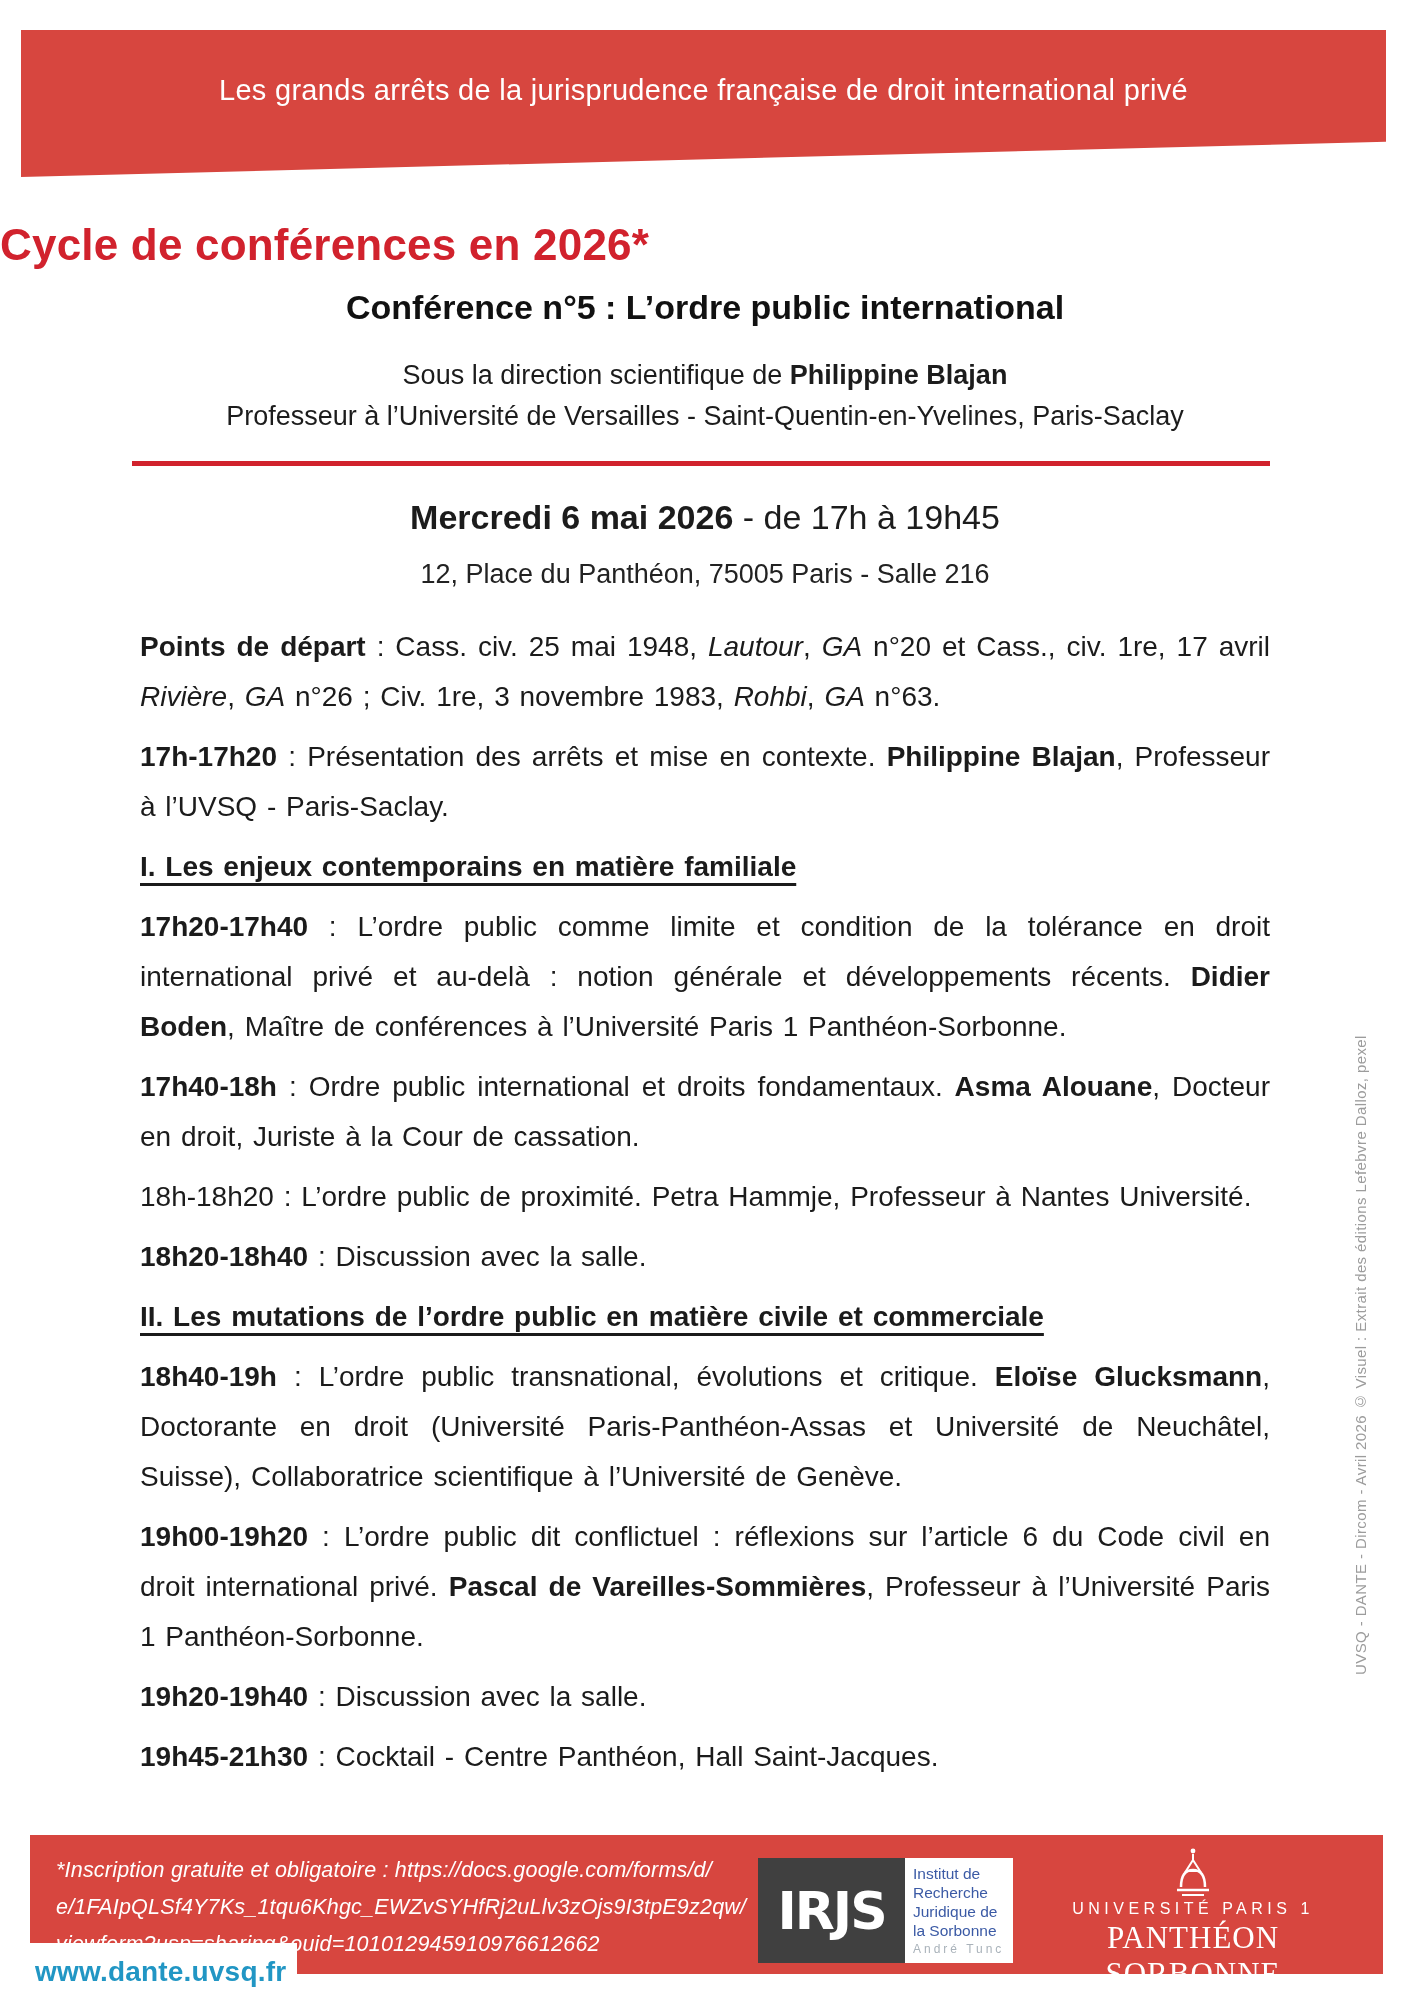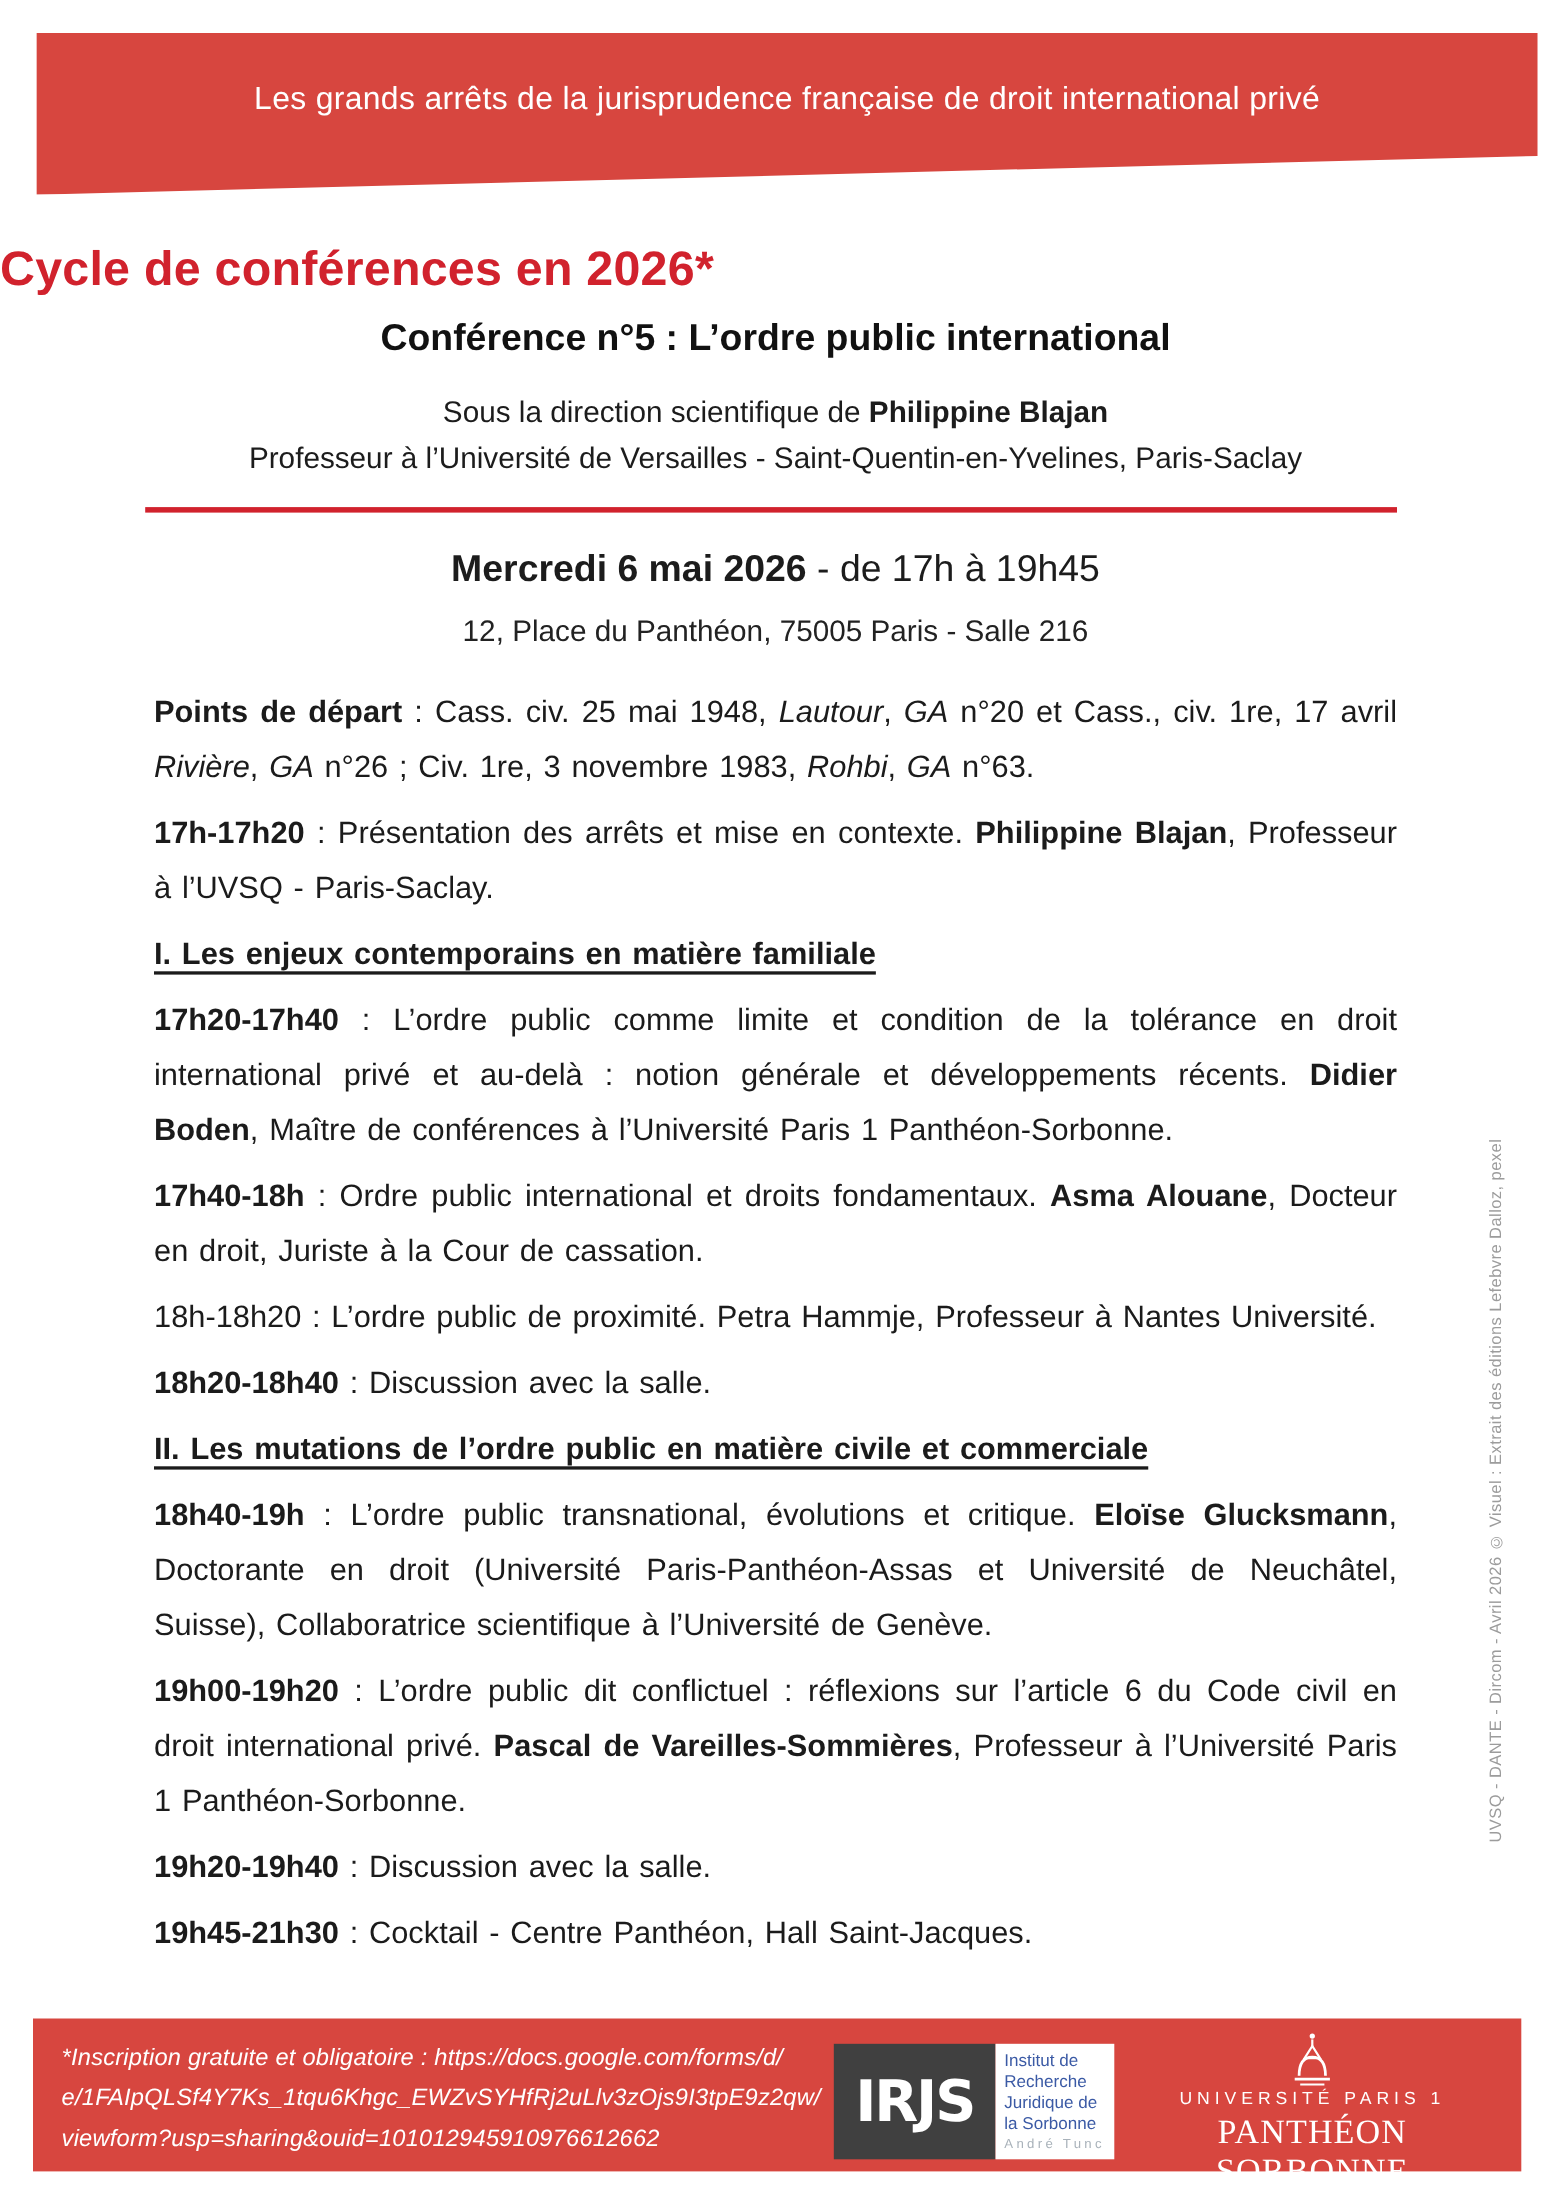--- a/index.html
+++ b/index.html
@@ -3,21 +3,21 @@
 <meta charset="utf-8">
 <style>
   * { margin:0; padding:0; box-sizing:border-box; }
   html,body { background:#ffffff; }
   .page {
     position:relative; width:1410px; height:2000px; background:#ffffff;
     font-family:"Liberation Sans", sans-serif; overflow:hidden; margin:0 auto;
   }
   
   .banner {
-    position:absolute; left:33px; top:30px; width:1365px; height:147px;
+    position:absolute; left:21px; top:30px; width:1365px; height:147px;
     background:#d7463f;
     clip-path:polygon(0 0, 100% 0, 100% 76%, 0 100%);
     display:flex; align-items:center; justify-content:center;
     padding-bottom:26px;
   }
   .banner-text { color:#ffffff; font-size:29px; letter-spacing:0.3px; font-weight:400; }
   
   .title {
     position:absolute; left:0; right:0; top:220px; 
     color:#d1222d; font-size:44px; font-weight:700; letter-spacing:0.2px;
@@ -157,14 +157,17 @@
         <path d="M10 40 C10 28 15 23 22 23 C29 23 34 28 34 40" fill="none" stroke="#ffffff" stroke-width="2.5"></path>
         <line x1="6" y1="43" x2="38" y2="43" stroke="#ffffff" stroke-width="2.5"></line>
         <line x1="11" y1="48" x2="33" y2="48" stroke="#ffffff" stroke-width="2"></line>
       </svg>
       <div class="sorbonne-l1">UNIVERSITÉ PARIS 1</div>
       <div class="sorbonne-l2">PANTHÉON SORBONNE</div>
 
     </div>
   </div>
 
+  <div class="website-box">
+    <span class="website">www.dante.uvsq.fr</span>
+  </div>
 
 </div>
 
 </body></html>

